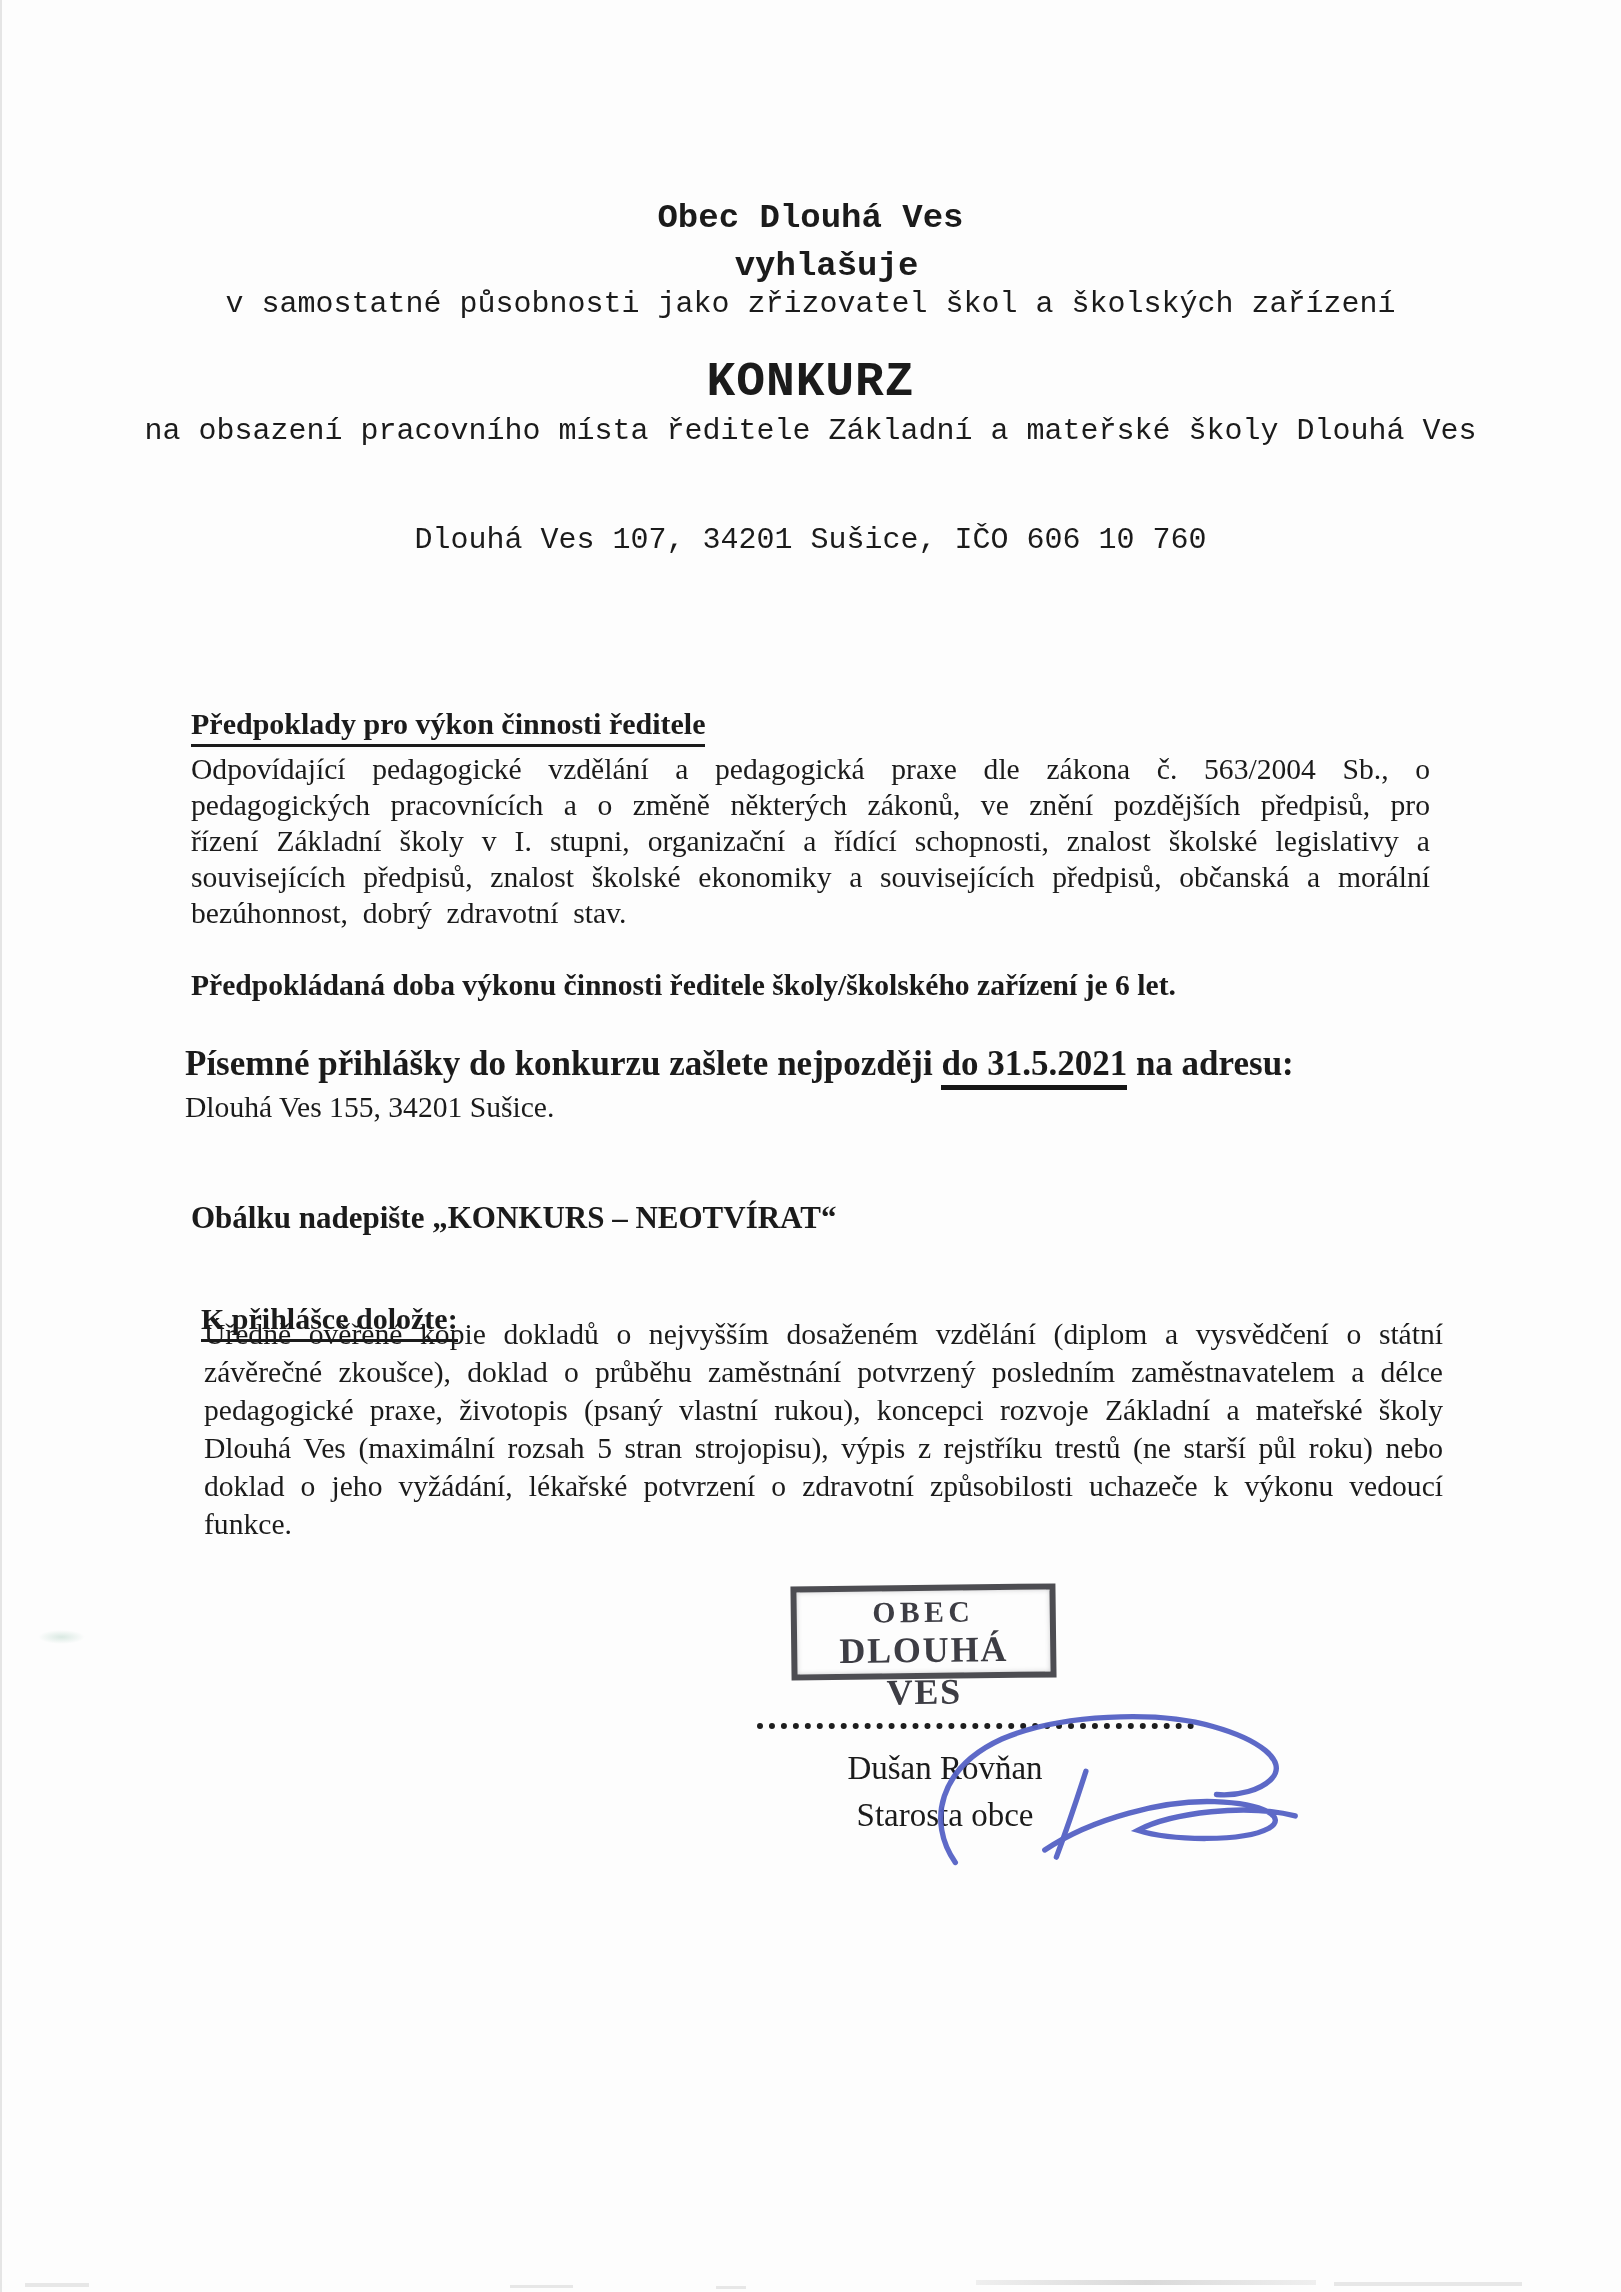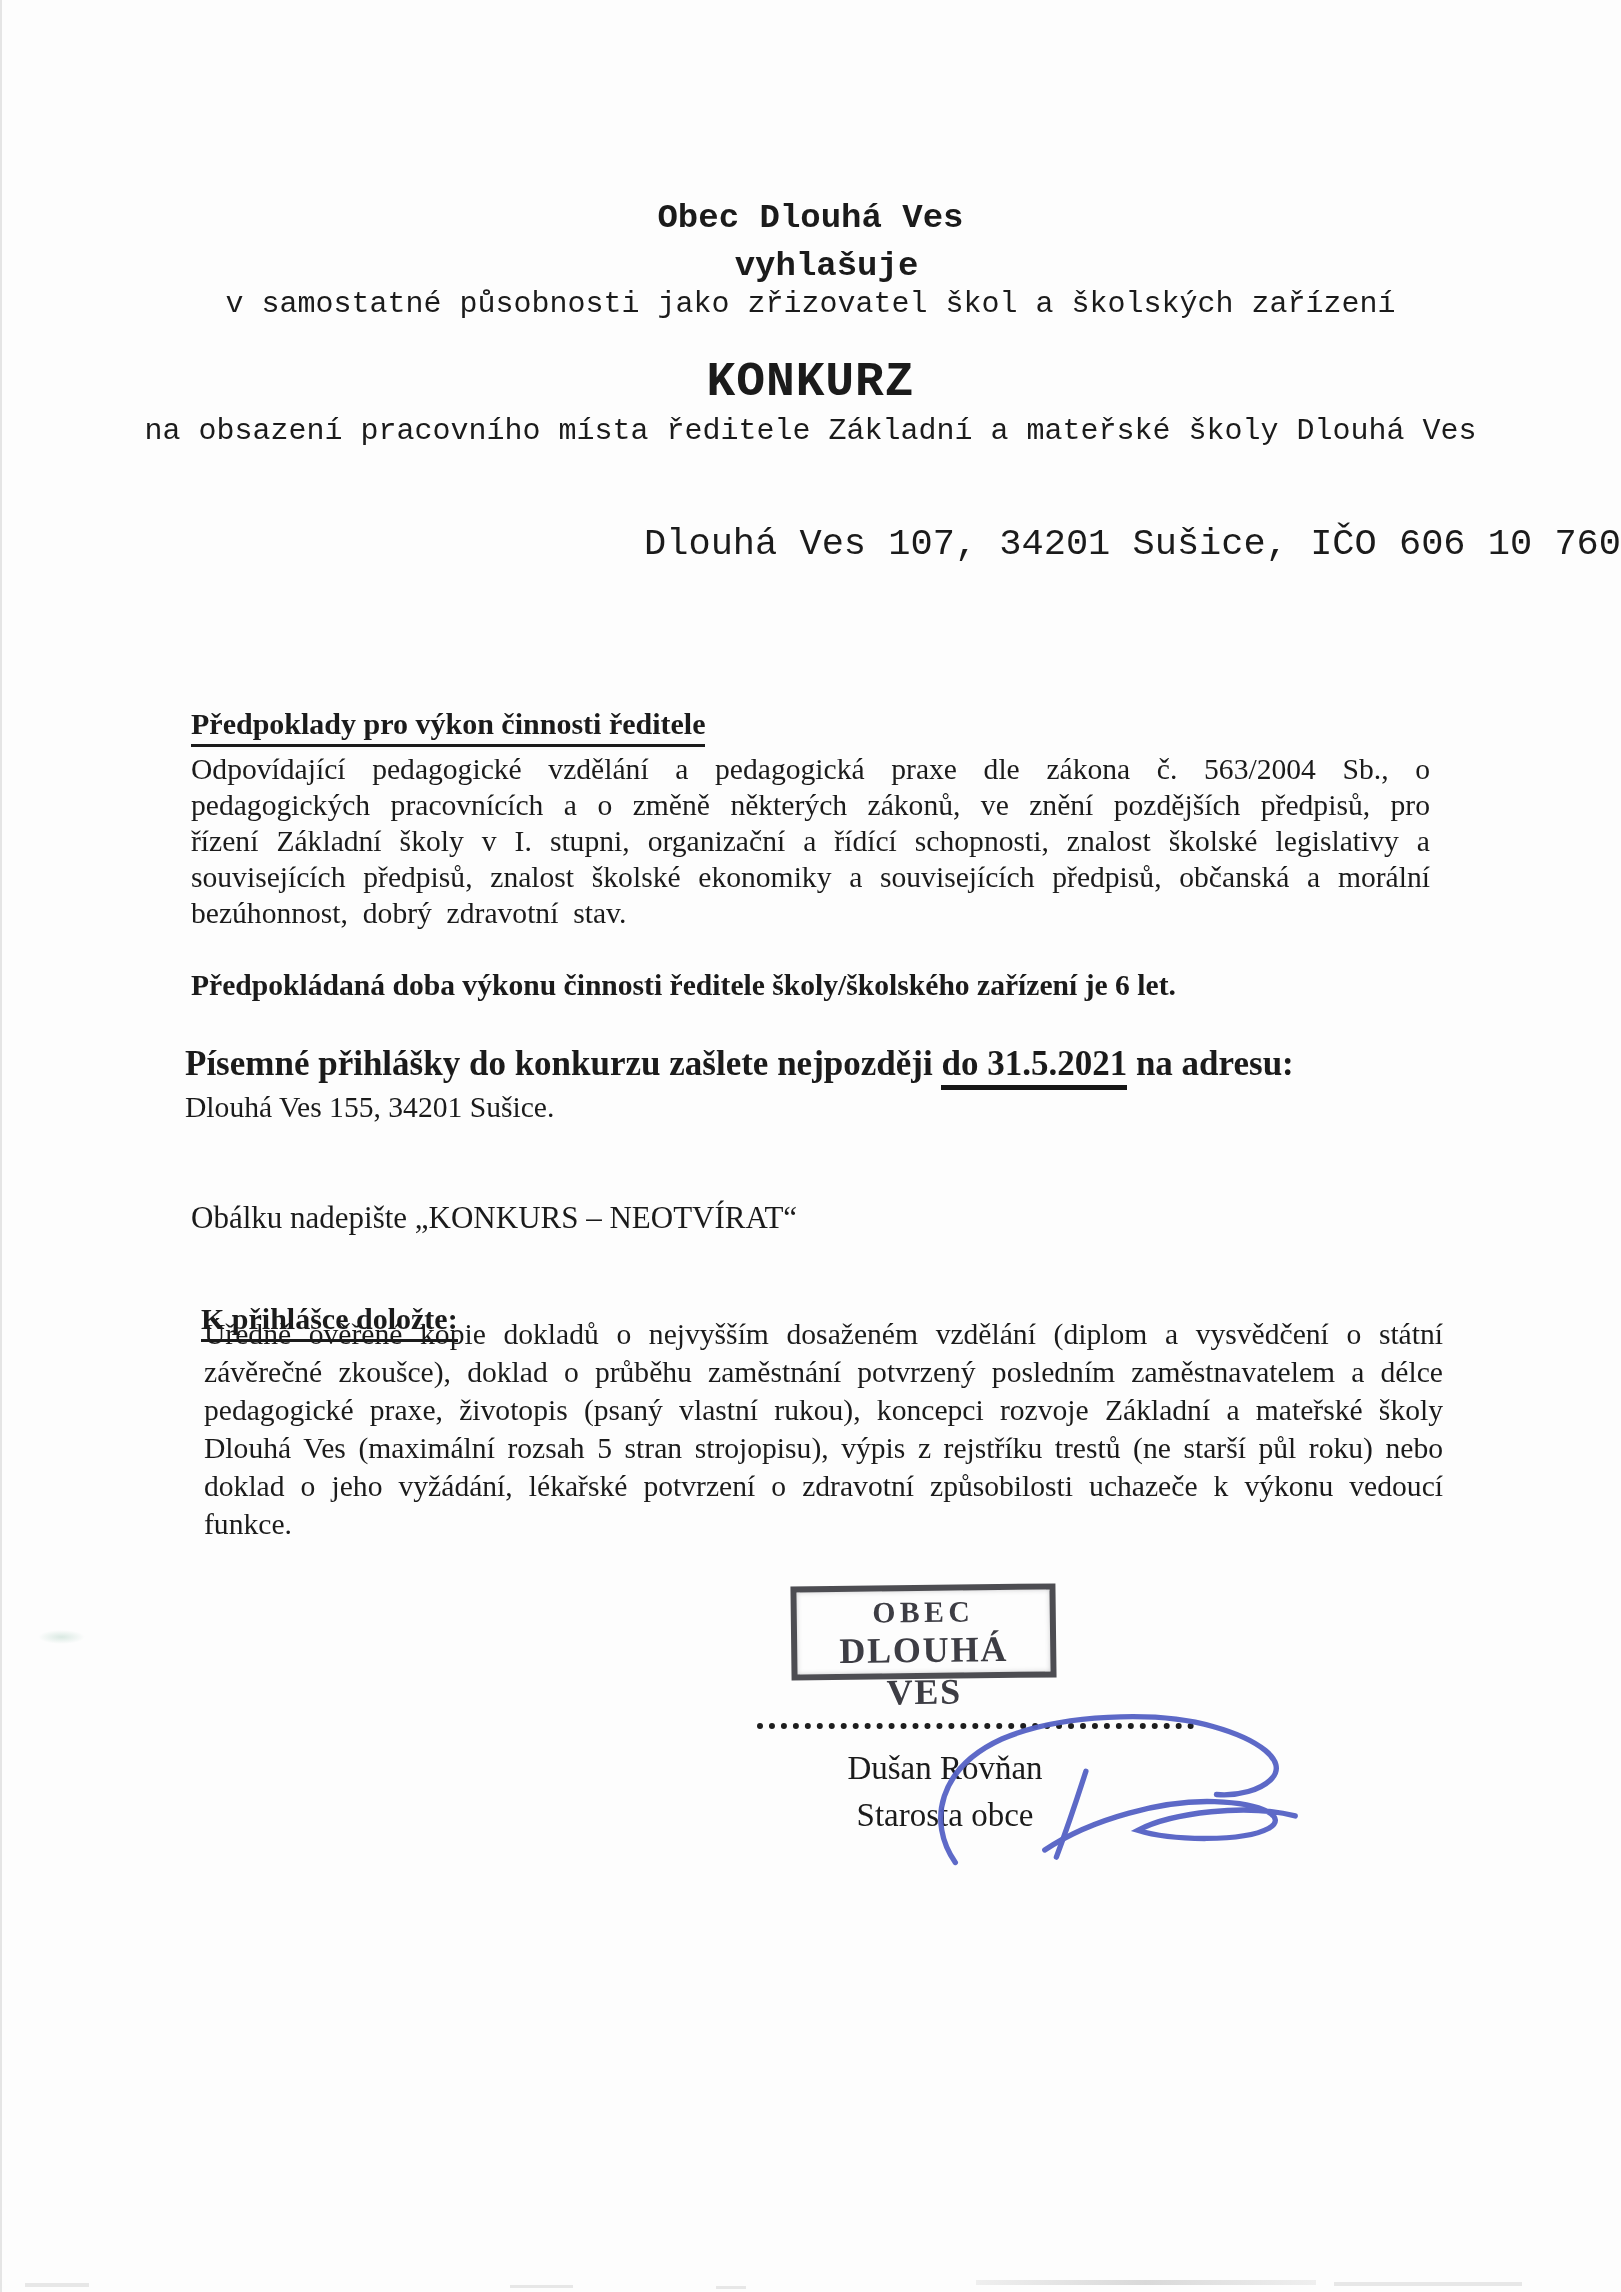--- a/index.html
+++ b/index.html
@@ -14,21 +14,21 @@
   }
   .abs { position: absolute; }
   .centered { left: 0; width: 1621px; text-align: center; font-family: Liberation Mono, monospace; }
   .col { left: 191px; width: 1239px; }
 
   .issuer      { top: 199px; font-size: 34px; font-weight: bold; }
   .announces   { top: 247px; font-size: 34px; font-weight: bold; margin-left: 16px; }
   .authority   { top: 287px; font-size: 30px; }
   .doc-title   { top: 355px; font-size: 48px; font-weight: bold; letter-spacing: 0.9px; }
   .doc-subtitle{ top: 414px; font-size: 30px; }
-  .org-address { top: 523px; font-size: 37px; text-align: right; }
+  .org-address { top: 523px; font-size: 30px; }
 
   .h-underlined {
     display: inline-block;
     font-size: 30px;
     font-weight: bold;
     border-bottom: 3.6px solid #1b1b1b;
     padding-bottom: 2.7px;
   }
   .sec1-h { top: 707px; }
   .para {
@@ -41,21 +41,21 @@
 
   .term { top: 969px; font-size: 29.6px; font-weight: bold; }
 
   .deadline { top: 1044px; font-size: 35px; font-weight: bold; white-space: nowrap; left: 185px; width: 1343px; }
   .deadline-underline {
     border-bottom: 5.4px solid #161616;
     padding-bottom: 1.8px;
   }
   .address2 { top: 1091px; font-size: 29.6px; left: 185px; }
 
-  .envelope { top: 1200px; font-size: 31px; font-weight: normal; }
+  .envelope { top: 1200px; font-size: 31px; font-weight: bold; }
   .sec2-h { top: 1302px; margin-left: 10px; }
 
   .stamp {
     left: 791px; top: 1585px;
     width: 253px; height: 82px;
     border: 6.3px solid rgba(52, 52, 58, 0.88);
     transform: rotate(-0.7deg);
     text-align: center;
     color: #3d3d44;
     box-shadow: inset 0 0 5.4px rgba(60,60,66,0.25);

